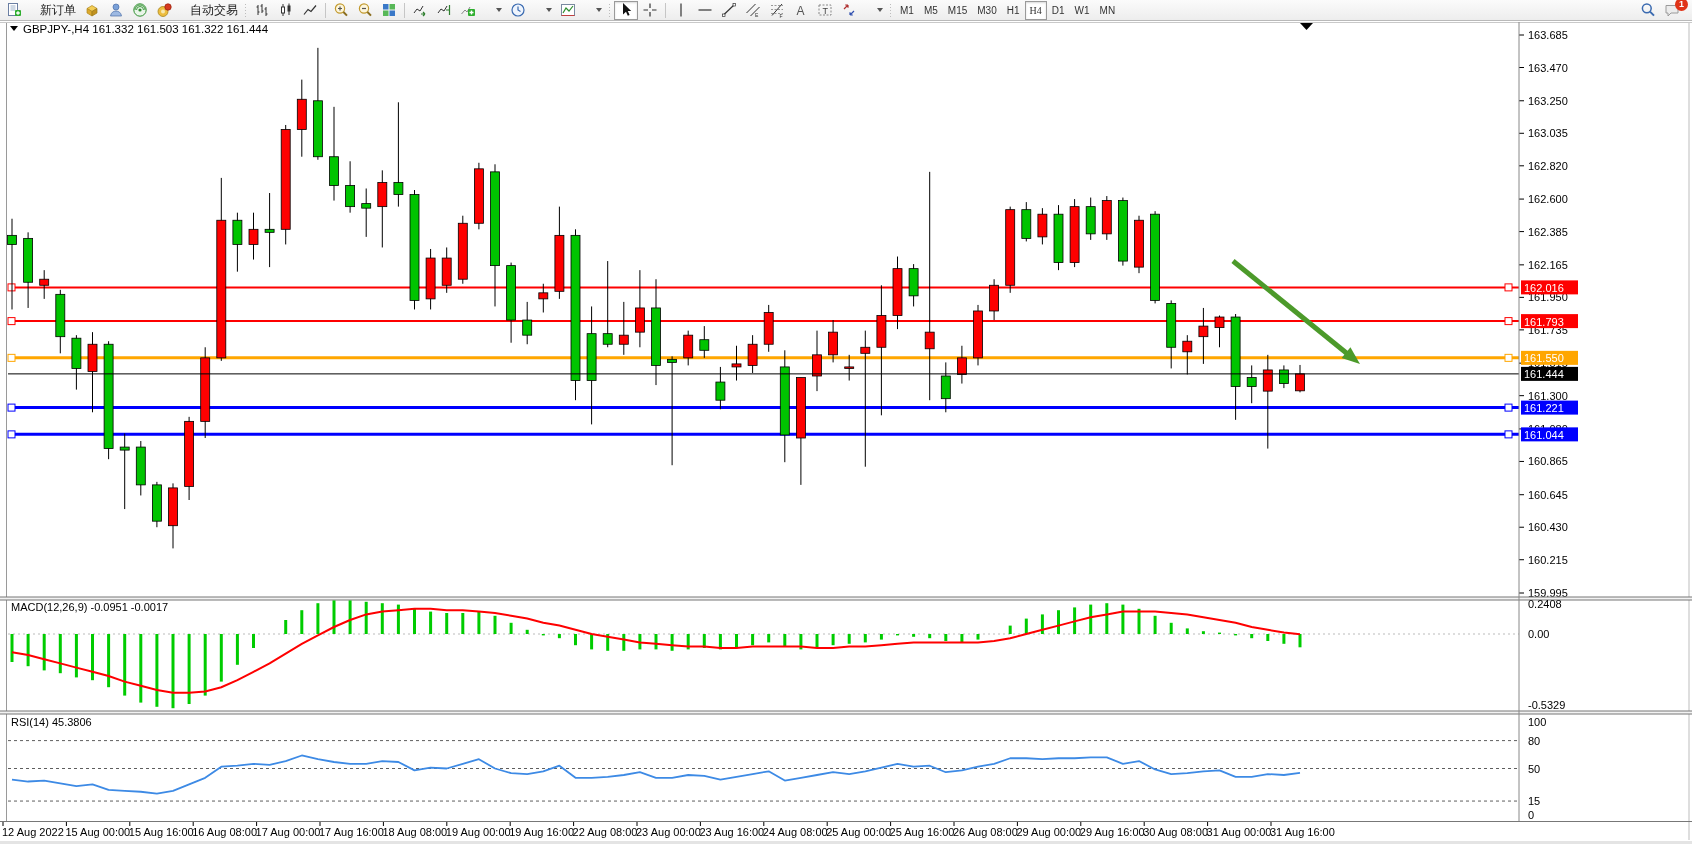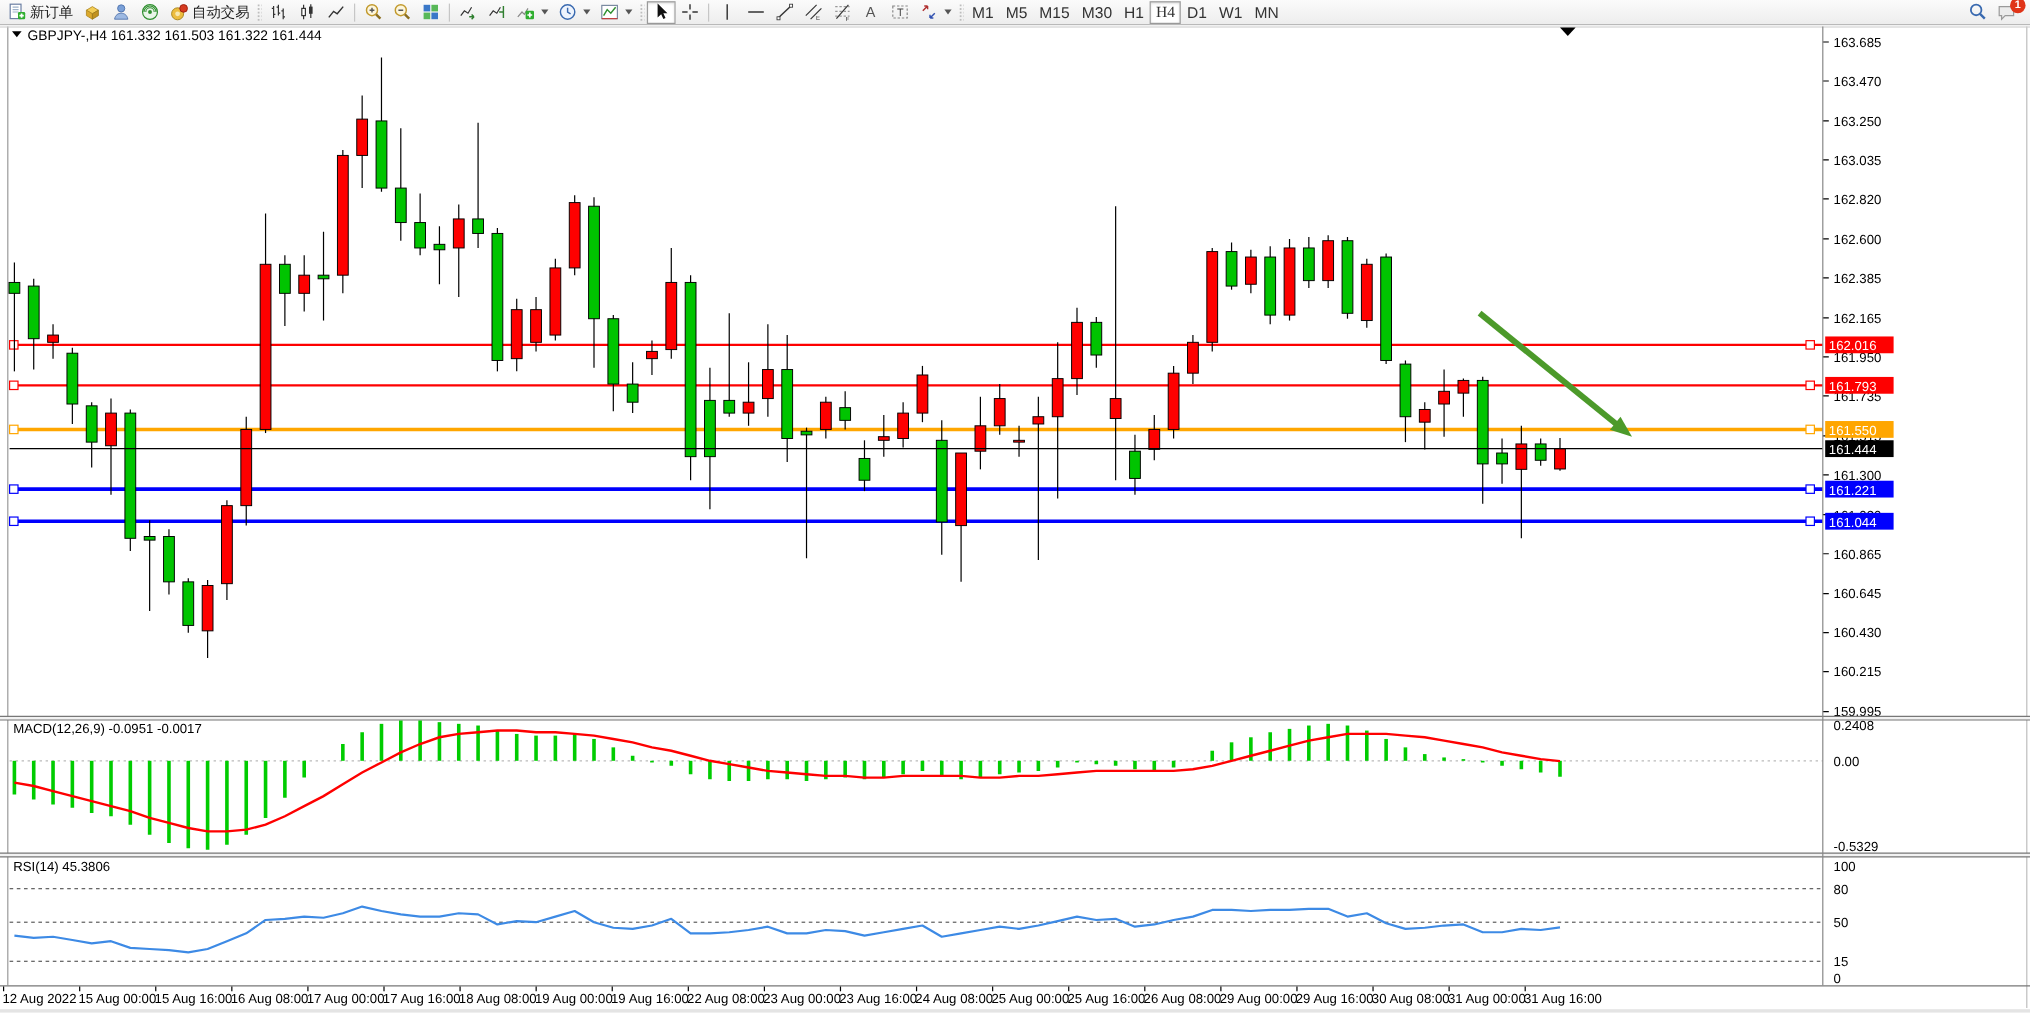--- a/index.html
+++ b/index.html
@@ -1,25 +1,25 @@
 <!DOCTYPE html>
 <html><head>
 <meta charset="utf-8">
 <style>
   html,body{margin:0;padding:0;width:1692px;height:844px;overflow:hidden;background:#fff;
     font-family:"Liberation Sans",sans-serif;-webkit-font-smoothing:antialiased;}
   
   #toolbar{position:absolute;left:0;top:0;width:1692px;height:21px;
     background:linear-gradient(#fbfbfb,#ededed);border-bottom:1px solid #b9b9b9;
     display:flex;align-items:center;padding:0 2px;box-sizing:border-box;z-index:5;}
-  .tb-btn{display:inline-flex;align-items:center;gap:3px;height:19px;padding:0 3px;
+  .tb-btn{display:inline-flex;align-items:center;gap:18px;height:19px;padding:0 3px;
     background:transparent;border:1px solid transparent;font-family:"Liberation Sans",sans-serif;
     font-size:12px;color:#222;cursor:default;white-space:nowrap;}
   .tb-btn.active{background:#fff;border:1px solid #9a9a9a;box-shadow:inset 0 1px 2px rgba(0,0,0,.15);font-family:Liberation Serif, serif;}
-  .tf-btn{font-size:13px;color:#333;padding:0 4px;letter-spacing:0;}
+  .tf-btn{font-size:10px;color:#333;padding:0 4px;letter-spacing:0;}
   .sep{width:1px;height:15px;background:#c6c6c6;margin:0 3px;}
   .grip{width:4px;height:15px;margin:0 2px;
     background-image:radial-gradient(#bdbdbd 35%,transparent 40%);background-size:3px 3px;}
   .icon{width:16px;height:16px;flex:none;}
   .caret{width:0;height:0;border-left:3px solid transparent;border-right:3px solid transparent;
     border-top:4px solid #555;margin-left:2px;}
   .spacer{flex:1;}
   .badge{position:absolute;right:-5px;top:-4px;min-width:13px;height:13px;border-radius:7px;
     background:#e03418;color:#fff;font-size:9px;font-weight:bold;text-align:center;line-height:13px;
     padding:0 2px;box-sizing:border-box;}

